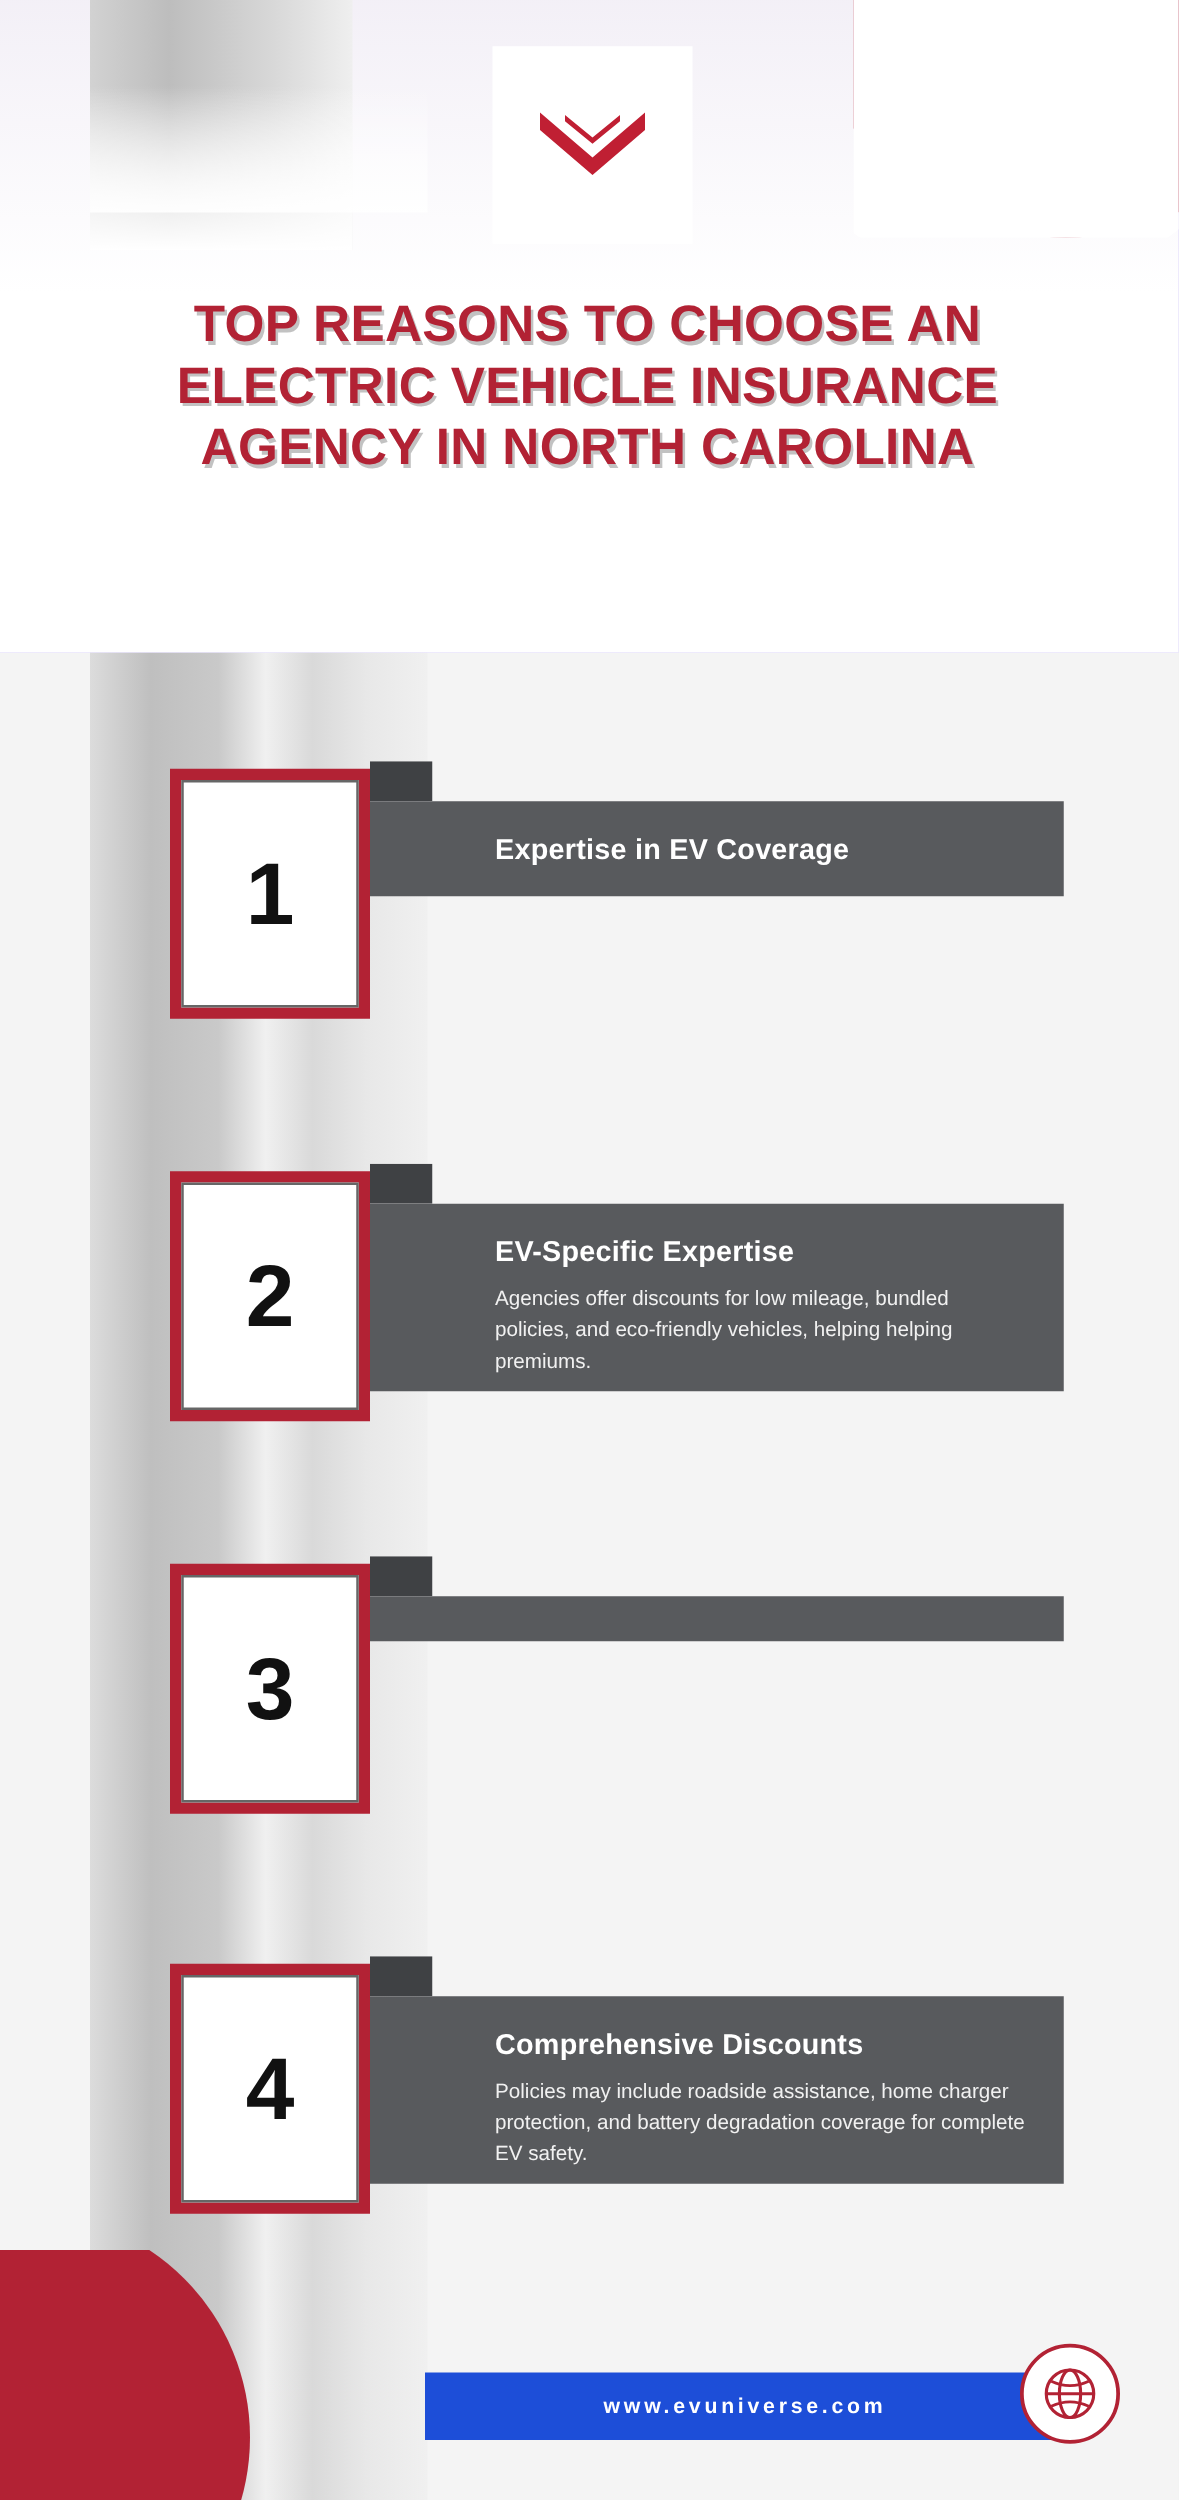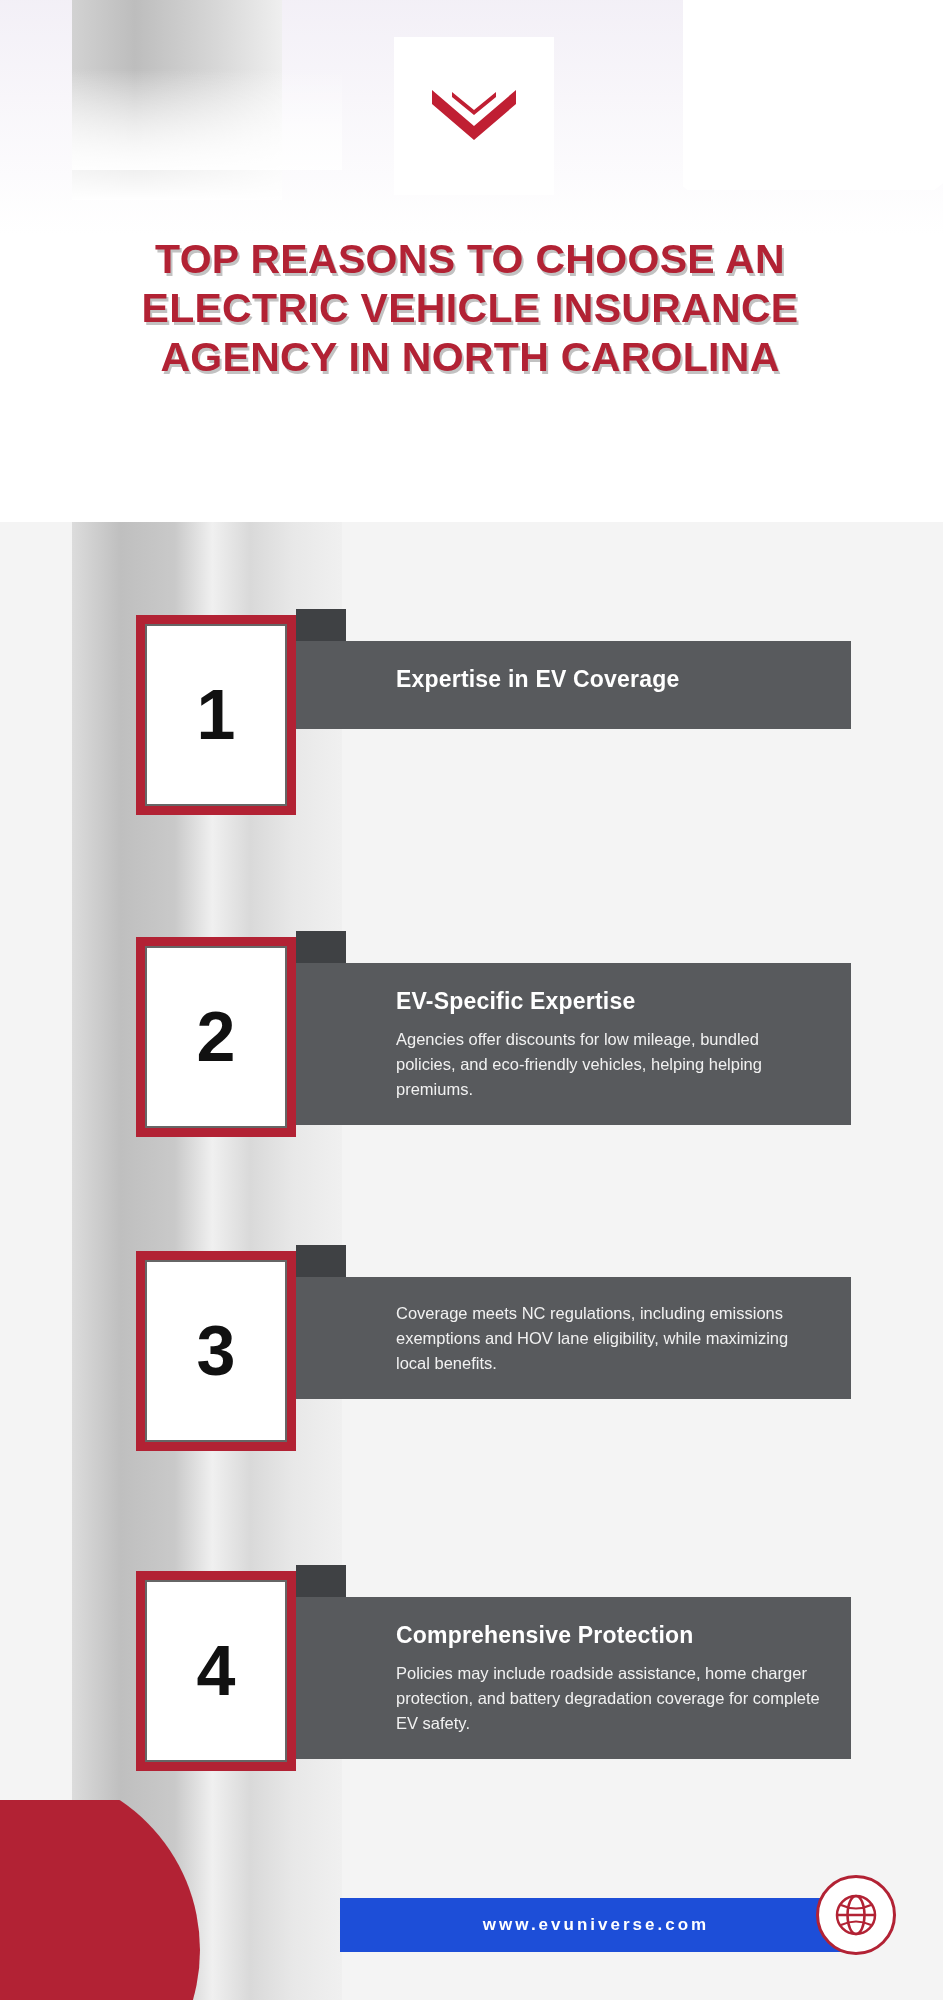--- a/index.html
+++ b/index.html
@@ -141,21 +141,21 @@
     left: 0;
     width: 943px;
   }
   .panel {
     position: absolute;
     left: 296px;
     width: 555px;
     background: #585a5d;
     color: #ffffff;
     box-sizing: border-box;
-    padding: 24px 28px 24px 100px;
+    padding: 24px 28px 12px 100px;
   }
   .panel h3 {
     margin: 0 0 12px 0;
     font-size: 23px;
     line-height: 1.22;
     font-weight: bold;
     letter-spacing: 0.2px;
   }
   .panel p {
     margin: 0;
@@ -298,33 +298,32 @@
     <div class="numbox" style="top:937px;">
       <div class="numbox-inner">
         <span>2</span>
       </div>
     </div>
   </div>
 
   <div class="row" style="top:0;">
     <div class="panel-notch" style="top:1245px;"></div>
     <div class="panel" style="top:1277px;">
-      <p>Coverage meets NC regulations, including emissions exemptions and HOV lane eligibility, while maximizing local benefits.</p>
     </div>
     <div class="numbox" style="top:1251px;">
       <div class="numbox-inner">
         <span>3</span>
       </div>
     </div>
   </div>
 
   <div class="row" style="top:0;">
     <div class="panel-notch" style="top:1565px;"></div>
     <div class="panel" style="top:1597px;">
-      <h3>Comprehensive Protection</h3>
+      <h3>Comprehensive Discounts</h3>
       <p>Policies may include roadside assistance, home charger protection, and battery degradation coverage for complete EV safety.</p>
     </div>
     <div class="numbox" style="top:1571px;">
       <div class="numbox-inner">
         <span>4</span>
       </div>
     </div>
   </div>
 
   <div class="bottom-clip">

